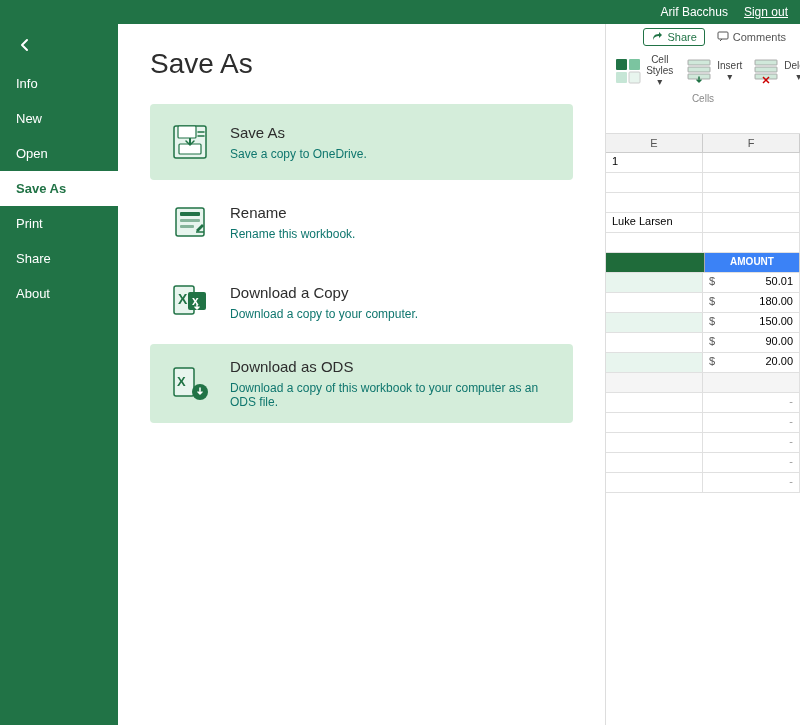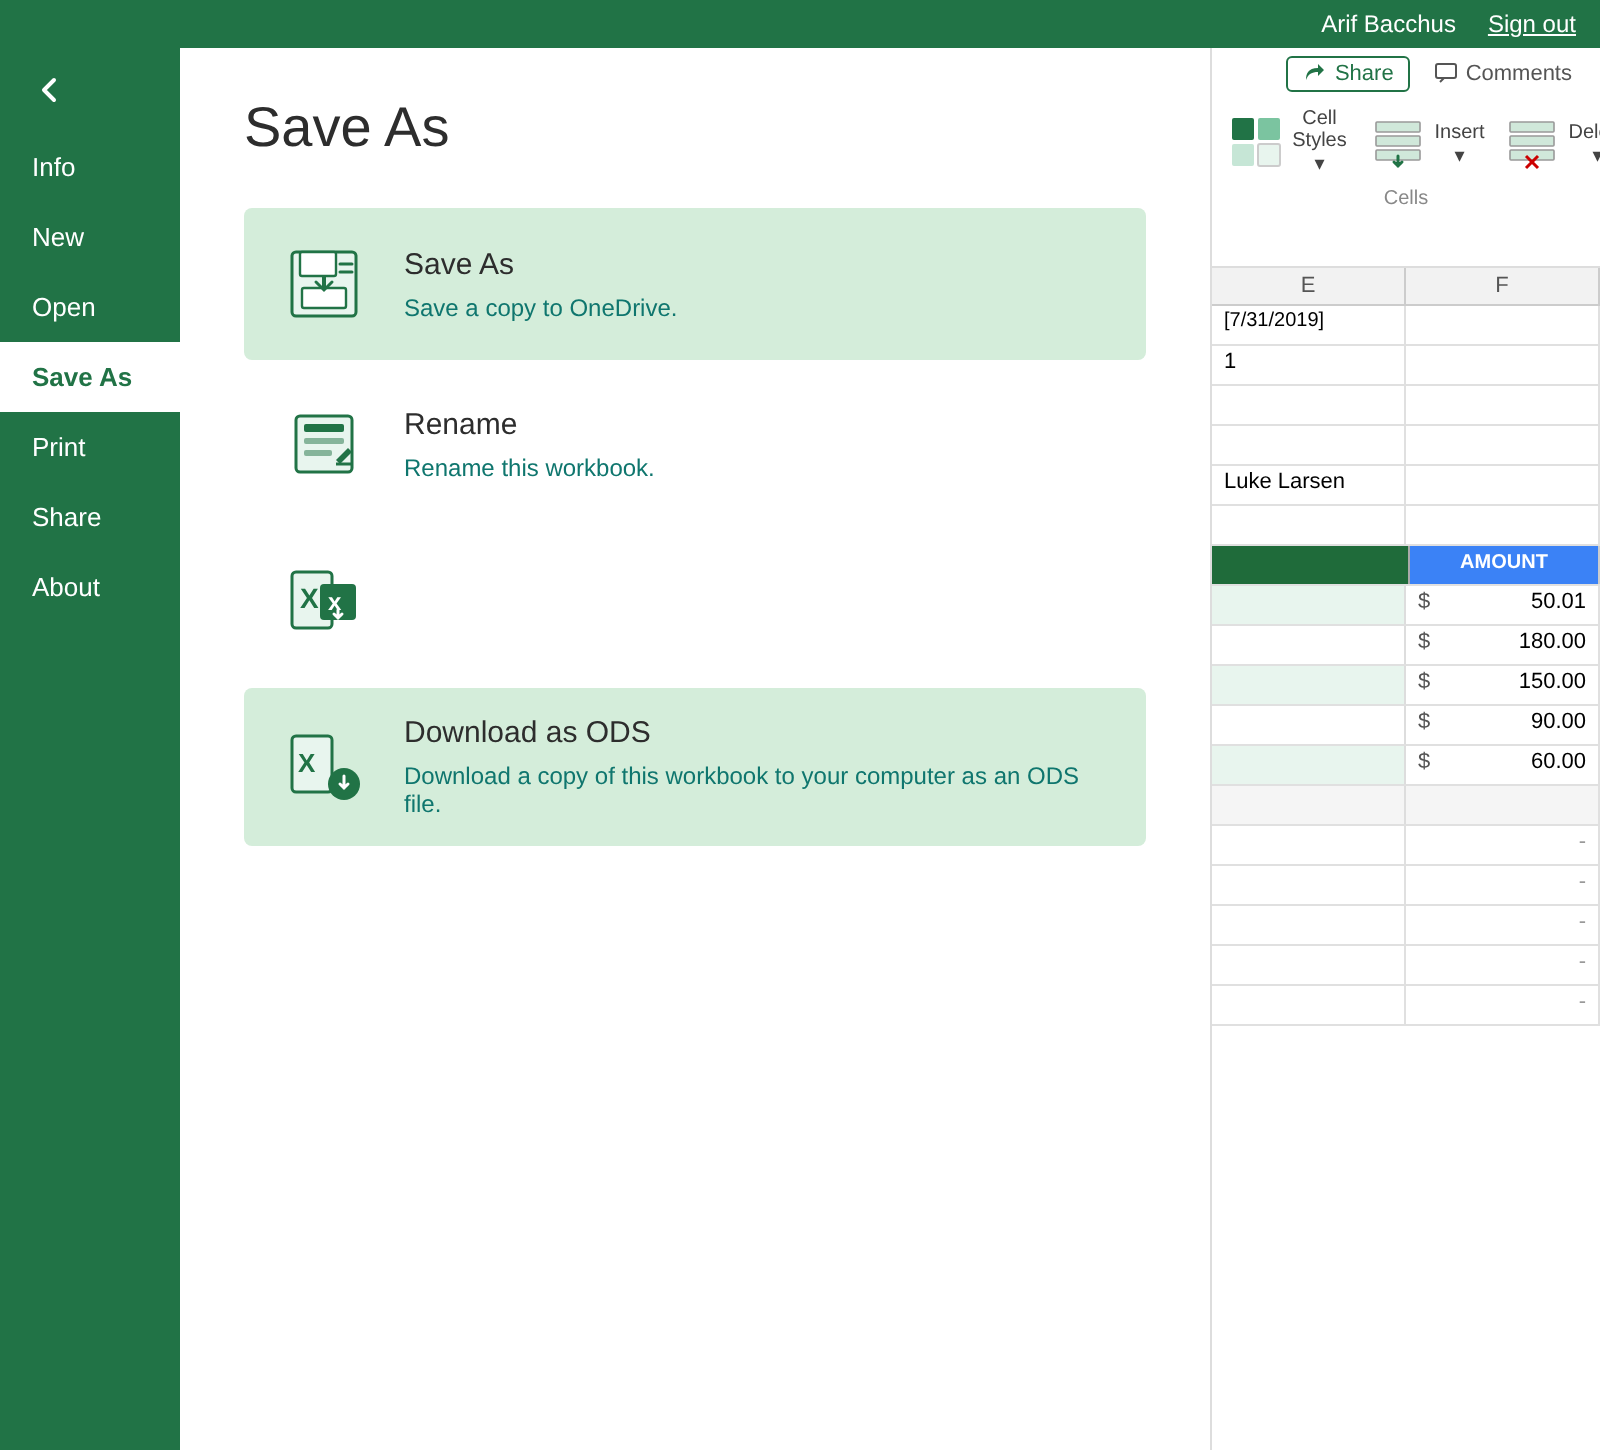--- a/index.html
+++ b/index.html
@@ -37,21 +37,21 @@
 
     
     .main-area {
       display: flex;
       flex: 1;
       overflow: hidden;
     }
 
     
     .sidebar {
-      width: 90px;
+      width: 118px;
       background: #217346;
       display: flex;
       flex-direction: column;
       flex-shrink: 0;
     }
     .sidebar-back {
       padding: 12px 16px;
       color: #fff;
       font-size: 20px;
       cursor: pointer;
@@ -356,20 +356,24 @@
     <div class="option-item">
       <div class="option-icon">
         <svg width="40" height="40" viewBox="0 0 40 40">
           <rect x="4" y="4" width="20" height="28" rx="2" fill="#e8f5ee" stroke="#217346" stroke-width="1.5"></rect>
           <text x="8" y="22" font-size="14" fill="#217346" font-weight="bold">X</text>
           <rect x="18" y="10" width="18" height="18" rx="2" fill="#217346"></rect>
           <text x="22" y="23" font-size="12" fill="white" font-weight="bold">x</text>
           <path d="M27 23 L27 27 M25 25 L27 27 L29 25" stroke="white" stroke-width="1.5" fill="none" stroke-linecap="round"></path>
         </svg>
       </div>
+      <div class="option-text">
+        <span class="option-title">Download a Copy</span>
+        <span class="option-subtitle">Download a copy to your computer.</span>
+      </div>
     </div>
 
     <div class="option-item highlighted">
       <div class="option-icon">
         <svg width="40" height="40" viewBox="0 0 40 40">
           <rect x="4" y="4" width="20" height="28" rx="2" fill="#e8f5ee" stroke="#217346" stroke-width="1.5"></rect>
           <text x="7" y="22" font-size="13" fill="#217346" font-weight="bold">X</text>
           <circle cx="30" cy="28" r="8" fill="#217346"></circle>
           <path d="M30 24 L30 30 M28 28 L30 30 L32 28" stroke="white" stroke-width="1.5" fill="none" stroke-linecap="round"></path>
         </svg>
@@ -457,24 +461,20 @@
 
     <div class="grid-area">
 
       <div class="column-headers">
         <div class="col-header">E</div>
         <div class="col-header">F</div>
       </div>
 
       <div class="grid-rows">
 
-        <div class="grid-row">
-          <div class="grid-cell left-align" style="font-size:10px;">[7/31/2019]</div>
-          <div class="grid-cell"></div>
-        </div>
 
         <div class="grid-row">
           <div class="grid-cell left-align">1</div>
           <div class="grid-cell"></div>
         </div>
 
         <div class="grid-row">
           <div class="grid-cell"></div>
           <div class="grid-cell"></div>
         </div>
@@ -523,21 +523,21 @@
           <div class="grid-cell" style="border-right:1px solid #ddd;"></div>
           <div class="amount-cell">
             <span class="dollar">$</span>
             <span class="value">90.00</span>
           </div>
         </div>
         <div class="grid-row">
           <div class="grid-cell" style="border-right:1px solid #ddd;background:#e8f5ee;"></div>
           <div class="amount-cell">
             <span class="dollar">$</span>
-            <span class="value">60.00</span>
+            <span class="value">20.00</span>
           </div>
         </div>
 
         <div class="grid-row" style="background:#f5f5f5;">
           <div class="grid-cell" style="border-right:1px solid #ddd;"></div>
           <div class="grid-cell"></div>
         </div>
 
         <div class="grid-row">
           <div class="grid-cell"></div>

